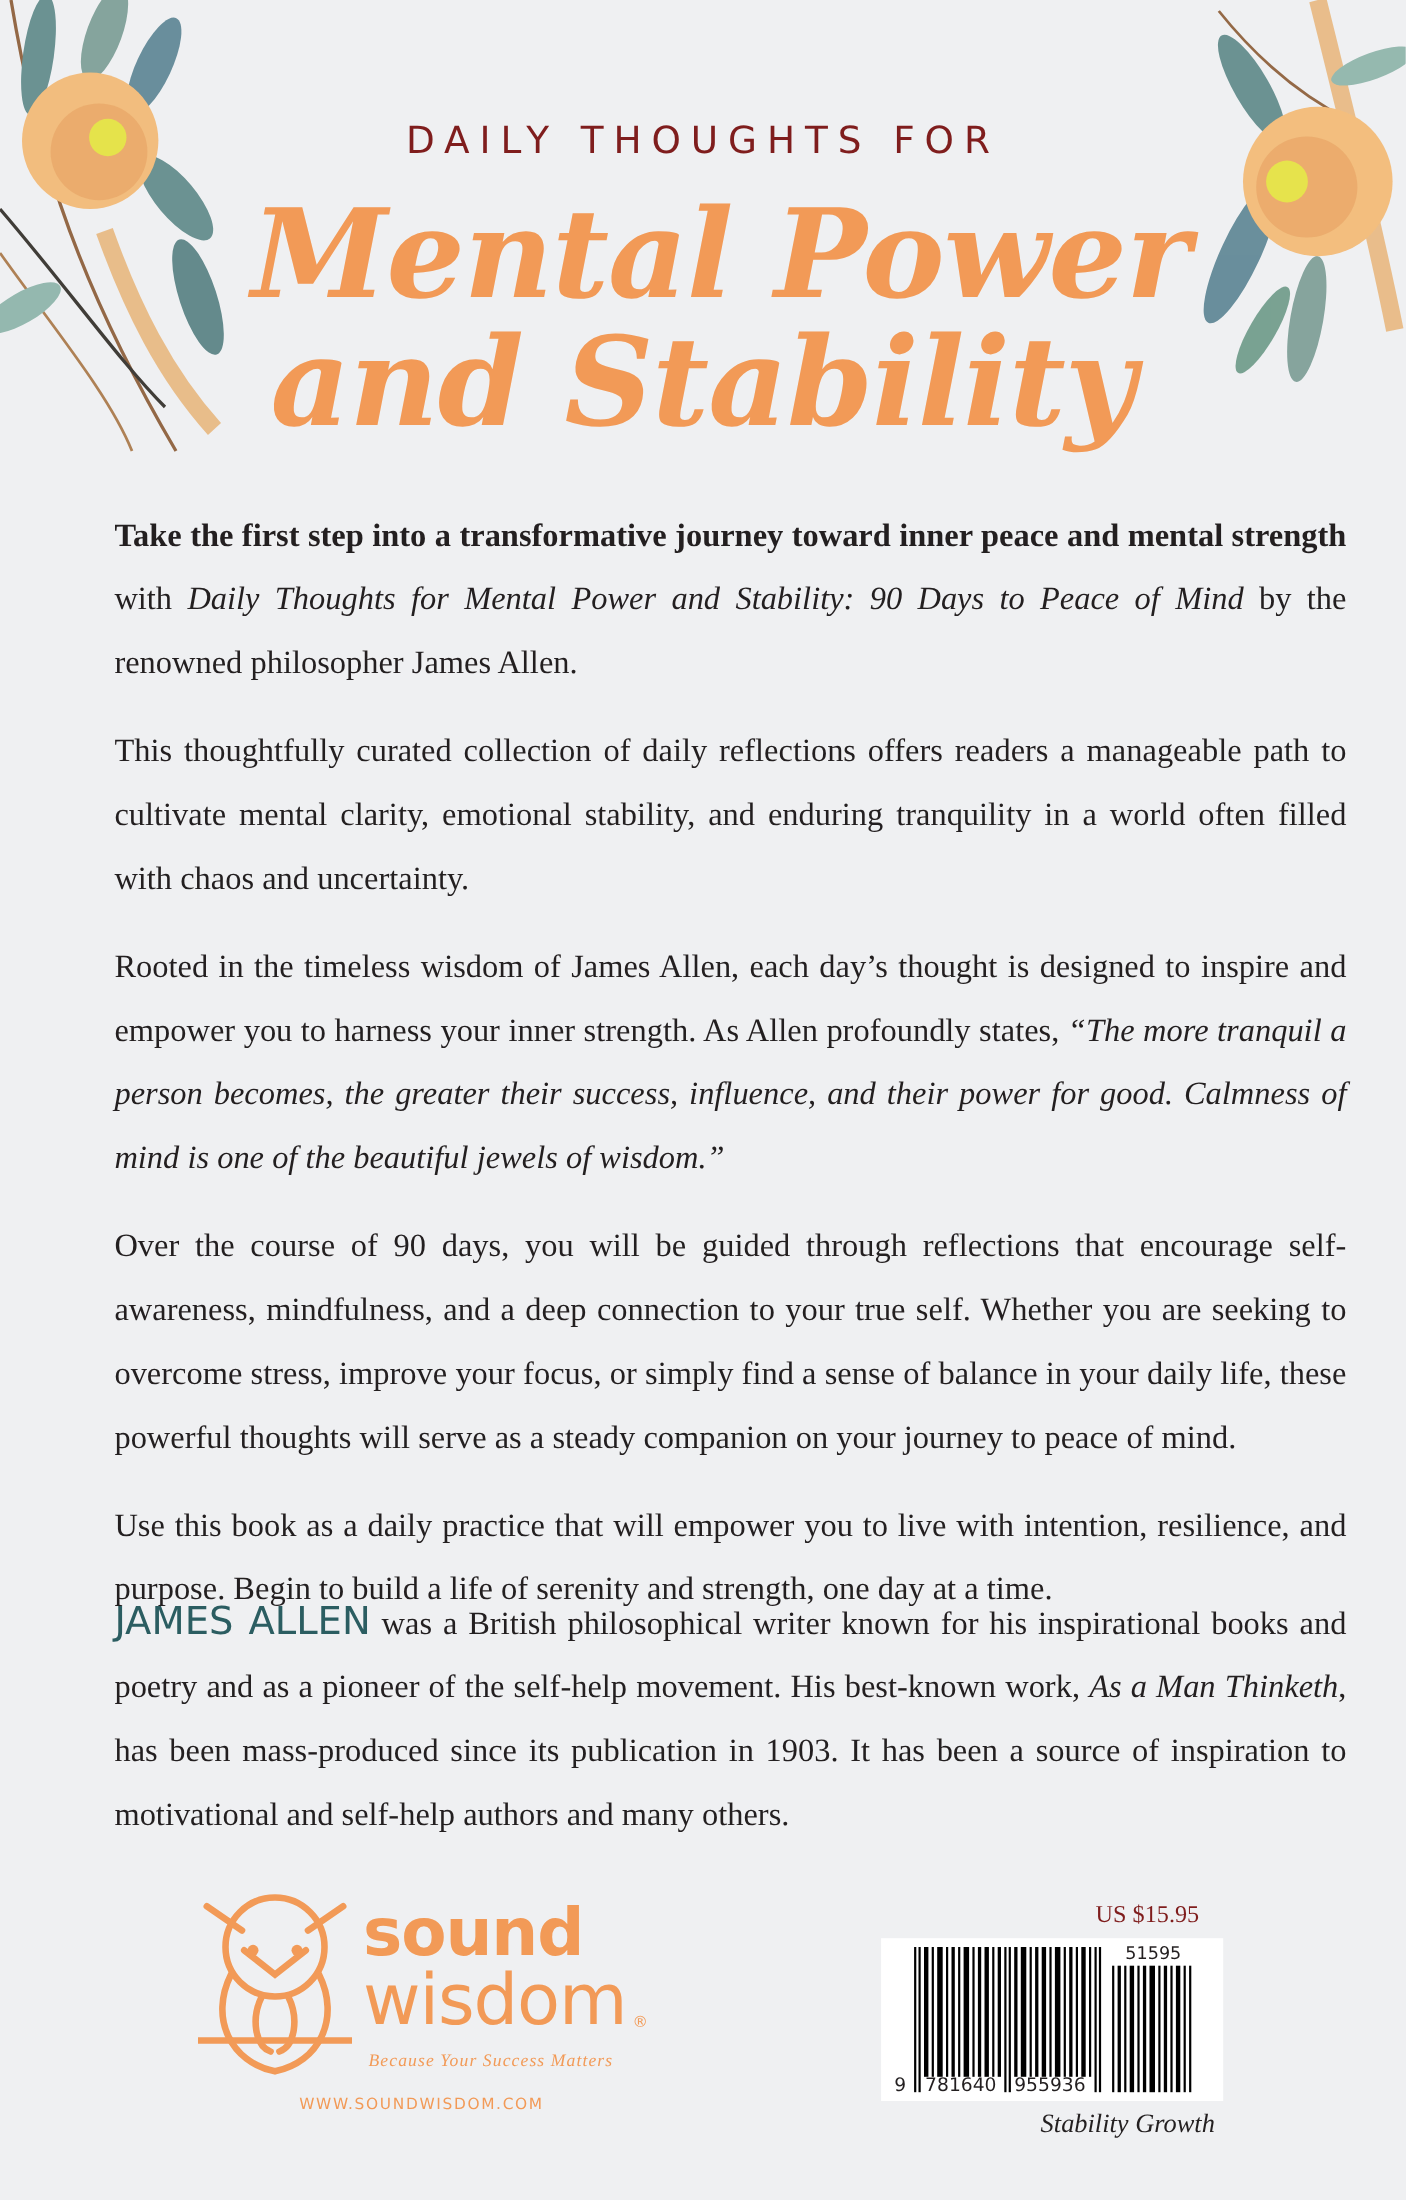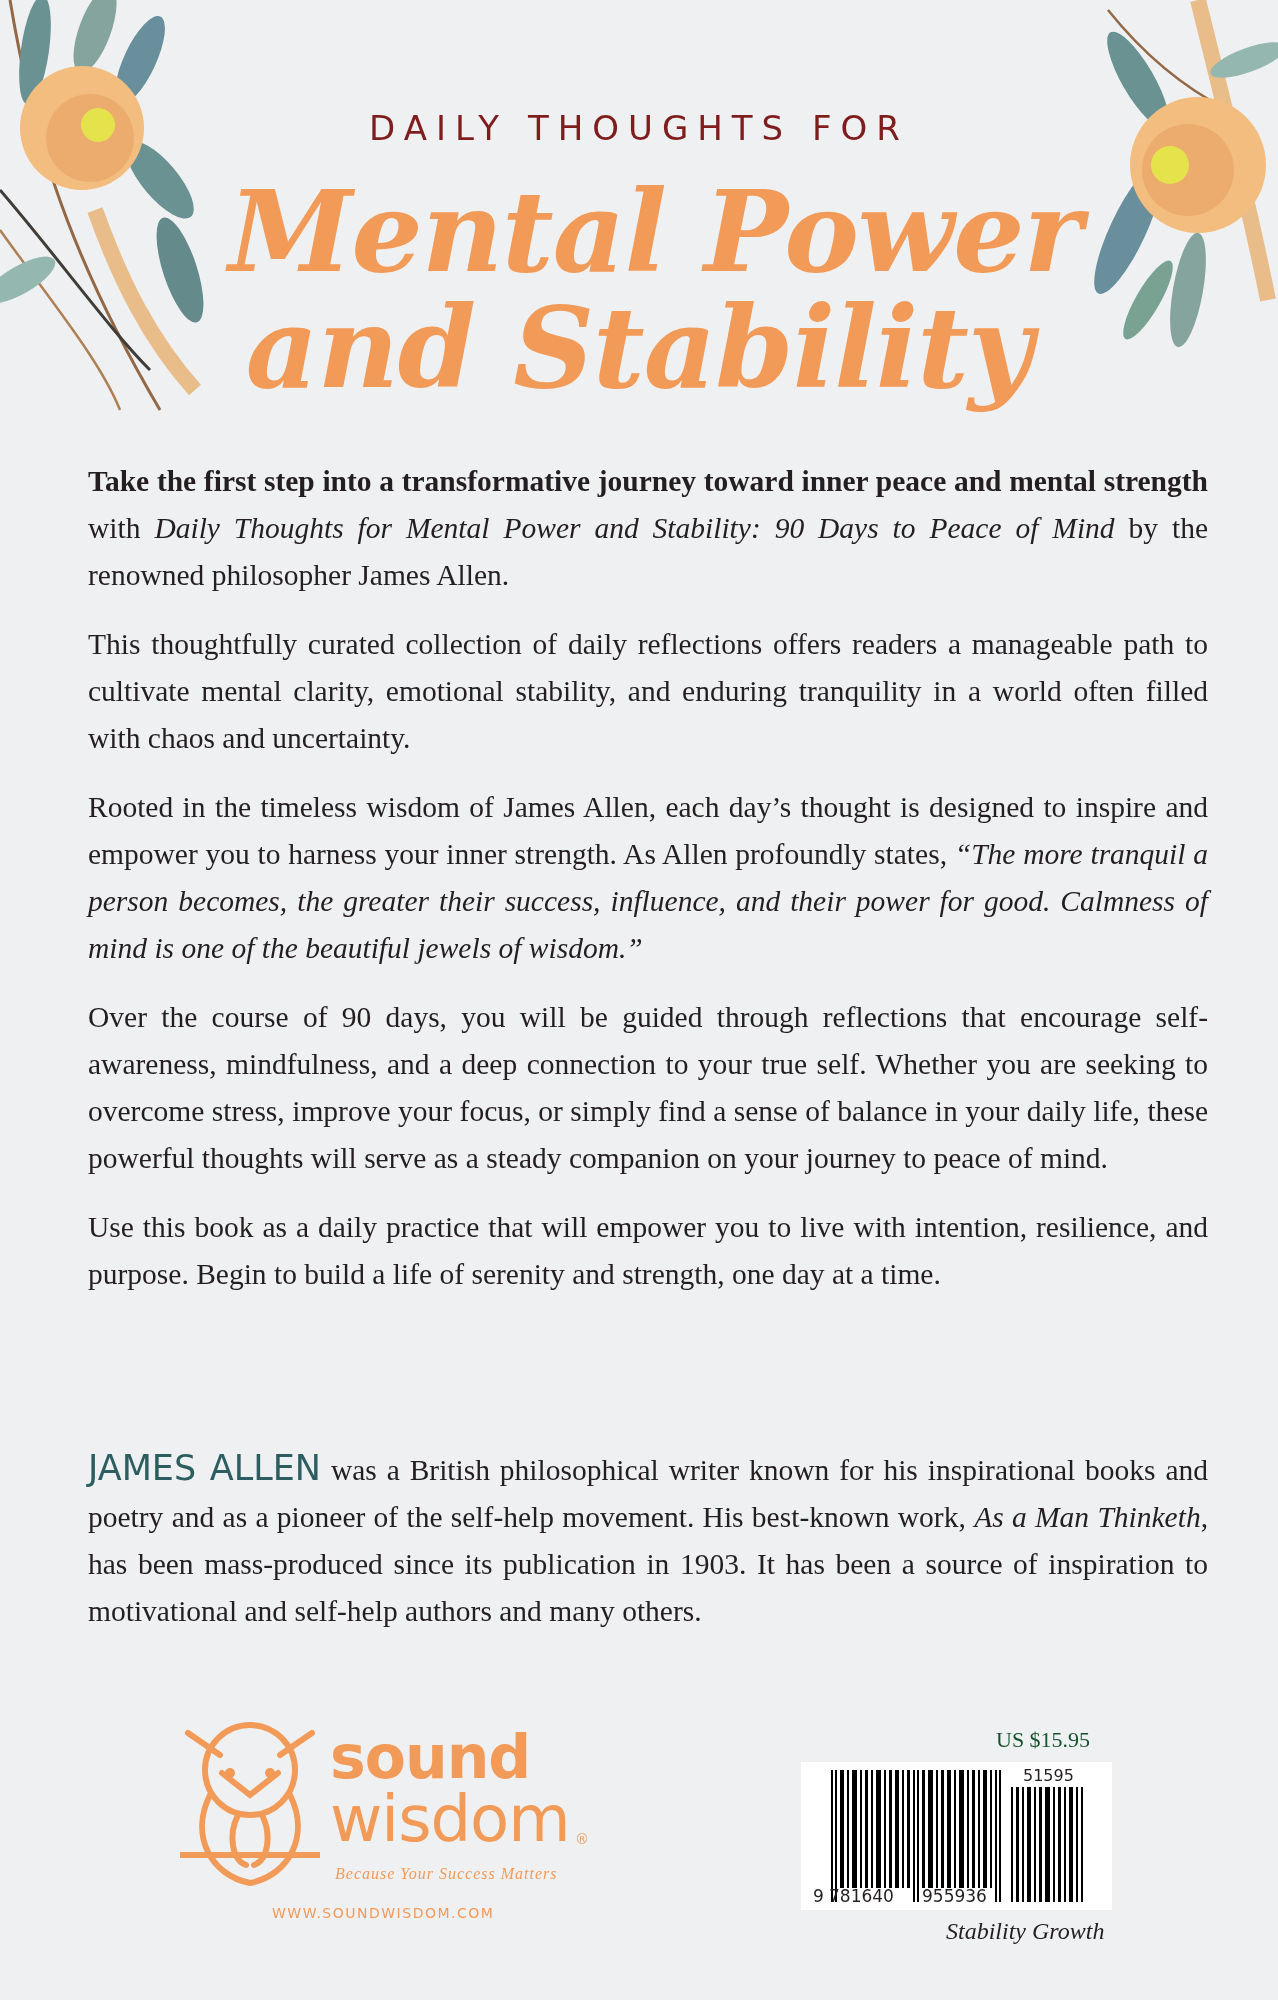--- a/index.html
+++ b/index.html
@@ -21,22 +21,22 @@
   }
   .title {
     position: absolute; left: 0; width: 1278px; text-align: center;
     font-family: "DejaVu Serif", serif; font-style: italic; font-weight: bold;
     color: #f29a57; font-size: 112px; line-height: 1; letter-spacing: -1px;
   }
   .title-1 { top: 176px; padding-left: 16px; }
   .title-2 { top: 292px; }
 
   .body-copy {
-    position: absolute; left: 88px; width: 1120px;
-    font-size: 29.5px; line-height: 47px; text-align: justify;
+    position: absolute; left: 104px; width: 1120px;
+    font-size: 29.5px; line-height: 58px; text-align: justify;
   }
   .body-copy p { margin: 0 0 22px 0; }
   .body-copy b { font-weight: bold; }
   .body-copy i { font-style: italic; }
   .copy-1 { top: 458px; }
   .author-bio { top: 1445px; }
   .author-name {
     font-family: "DejaVu Sans", sans-serif; color: #2b5d61; font-size: 35px; letter-spacing: 0px;
   }
 
@@ -51,21 +51,21 @@
   .logo-tagline {
     position: absolute; left: 155px; top: 150px; color: #f29a57;
     font-family: "Liberation Serif", serif; font-style: italic; font-size: 16px; letter-spacing: 1px;
   }
   .website {
     position: absolute; left: 272px; top: 1905px;
     font-family: "DejaVu Sans", sans-serif; font-size: 14px; color: #f29a57; letter-spacing: 1.5px;
   }
 
   .price {
-    position: absolute; left: 996px; top: 1727px; font-size: 22px; color: #14532d;
+    position: absolute; left: 996px; top: 1727px; font-size: 22px; color: #7f1d1d;
   }
   .barcode-box {
     position: absolute; left: 801px; top: 1762px; width: 311px; height: 148px; background: #ffffff;
   }
   .barcode-box svg { position: absolute; left: 0; top: 0; }
   .bc-text { font-family: "DejaVu Sans", sans-serif; fill: #000; }
   .category {
     position: absolute; left: 946px; top: 1918px; font-size: 24px; font-style: italic; color: #231f20;
   }
 </style>
@@ -194,17 +194,17 @@
       <rect x="257" y="25" width="3" height="115"></rect>
         <rect x="263" y="25" width="2" height="115"></rect>
       <rect x="268" y="25" width="4" height="115"></rect>
         <rect x="275" y="25" width="2" height="115"></rect>
       <rect x="280" y="25" width="2" height="115"></rect>
     </g>
     <rect x="38" y="126" width="72" height="20" fill="#fff"></rect>
     <rect x="120" y="126" width="72" height="20" fill="#fff"></rect>
   </svg>
   <span class="bc-text" style="position:absolute;left:12px;top:124px;font-size:17px;font-family:'DejaVu Sans',sans-serif;">9</span>
-  <span style="position:absolute;left:28px;top:124px;font-size:17px;font-family:'DejaVu Sans',sans-serif;">781640</span>
+  <span style="position:absolute;left:40px;top:124px;font-size:17px;font-family:'DejaVu Sans',sans-serif;">781640</span>
   <span style="position:absolute;left:121px;top:124px;font-size:17px;font-family:'DejaVu Sans',sans-serif;">955936</span>
   <span style="position:absolute;left:222px;top:4px;font-size:16px;font-family:'DejaVu Sans',sans-serif;">51595</span>
 </div>
 <div class="category">Stability Growth</div>
 
 </body></html>

